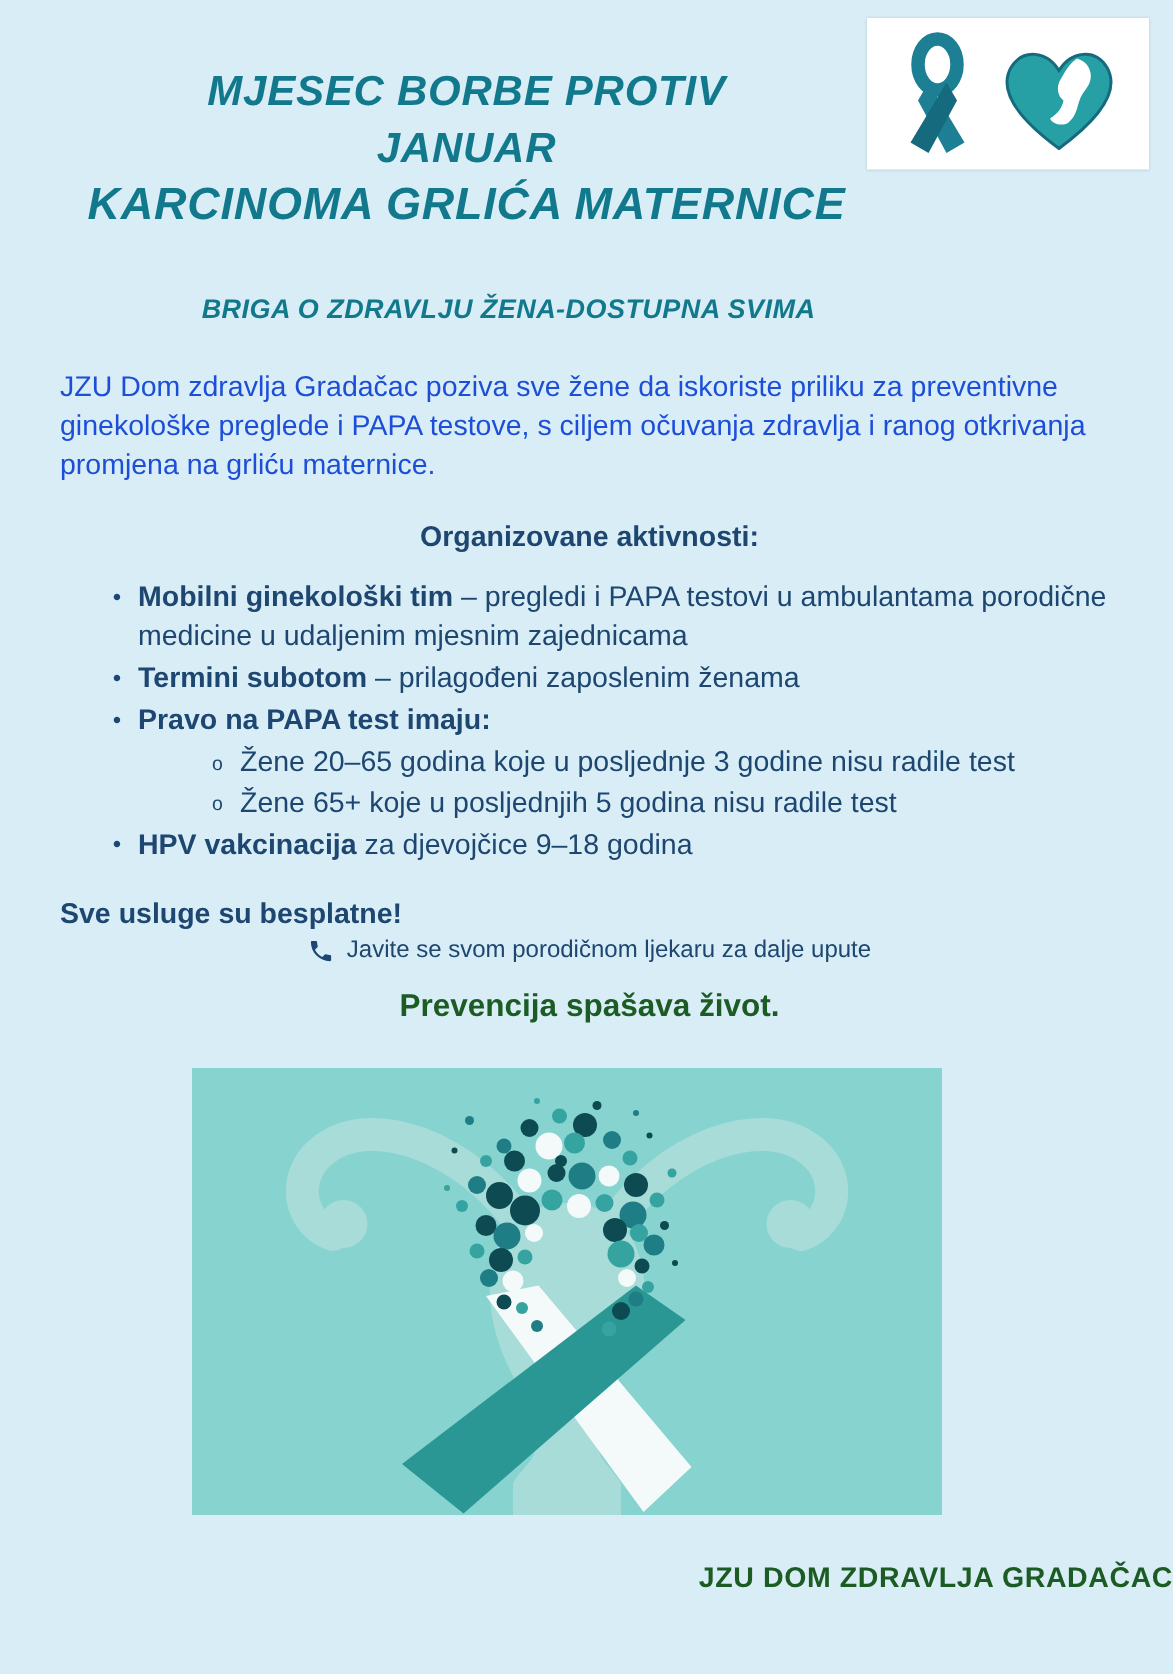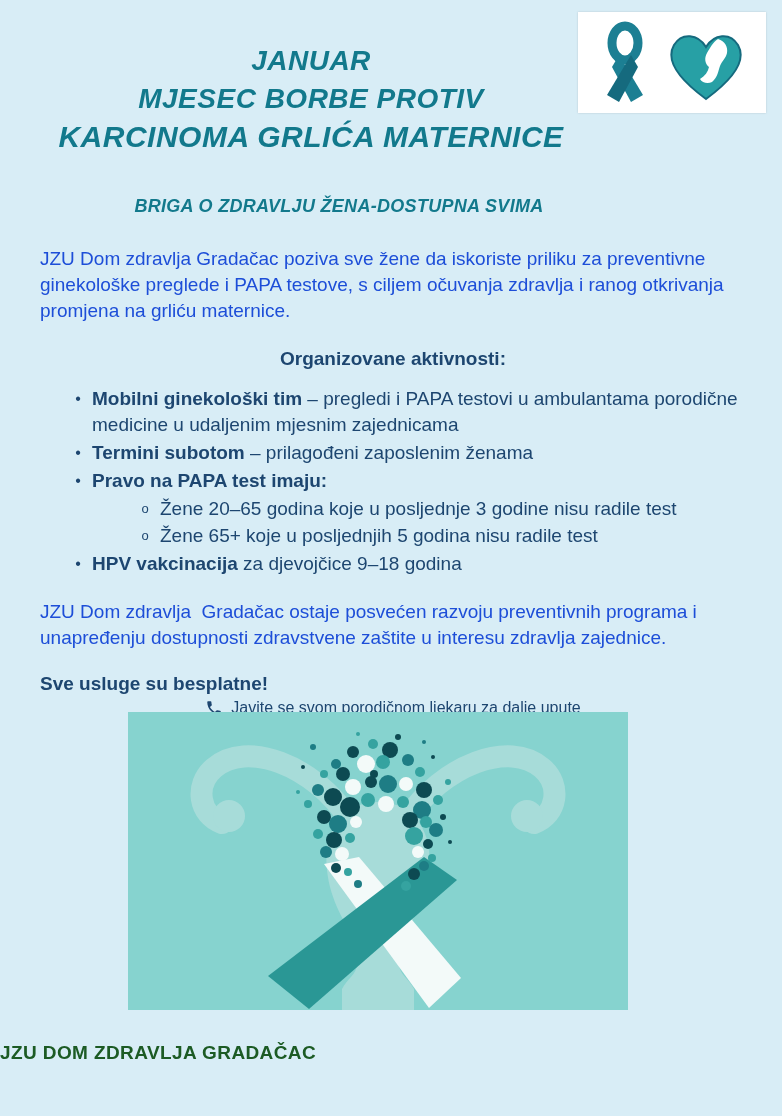--- a/index.html
+++ b/index.html
@@ -62,21 +62,21 @@
   }
 
   .panel {
     position:absolute; top:712px; left:128px;
     width:500px; height:298px; background:#86d3cf; overflow:hidden;
   }
   .panel svg { display:block; }
 
   .footer {
     position:absolute; top:1042px; left:0; width:782px;
-    text-align:left; color:#1c5b24; font-weight:bold; font-size:19px;
+    text-align:right; color:#1c5b24; font-weight:bold; font-size:19px;
     letter-spacing:.4px;
   }
 </style>
 </head>
 <body>
 
 <div class="page">
 
   <div class="logo-box">
     <svg width="62" height="84" viewBox="0 0 62 84">
@@ -84,22 +84,22 @@
       <path d="M25,34 L49,74 L37,81 L18,46 Z" fill="#1c7f93"></path>
       <path d="M37,34 L13,74 L25,81 L44,46 Z" fill="#156a7e"></path>
     </svg>
     <svg width="88" height="84" viewBox="0 0 88 84">
       <path d="M44,78 C14,56 4,38 12,24 C20,11 36,13 44,26 C52,13 68,11 76,24 C84,38 74,56 44,78 Z" fill="#27a0a5" stroke="#156a7e" stroke-width="2"></path>
       <path d="M56,18 C63,20 66,26 65,32 C64,37 60,40 58,45 C56,50 56,56 50,61 C46,63 40,62 38,58 C43,55 46,51 47,46 C43,43 42,37 45,32 C48,27 51,21 56,18 Z" fill="#ffffff"></path>
     </svg>
   </div>
 
   <div class="title-block">
+    <div class="title-line">MJESEC BORBE PROTIV</div>
     <div class="title-line">JANUAR</div>
-    <div class="title-line">MJESEC BORBE PROTIV</div>
     <div class="title-line big">KARCINOMA GRLIĆA MATERNICE</div>
   </div>
 
   <div class="subtitle">BRIGA O ZDRAVLJU ŽENA-DOSTUPNA SVIMA</div>
 
   <div class="body-col">
     <p class="para">JZU Dom zdravlja Gradačac poziva sve žene da iskoriste priliku za preventivne ginekološke preglede i PAPA testove, s ciljem očuvanja zdravlja i ranog otkrivanja promjena na grliću maternice.</p>
 
     <p class="activities">Organizovane aktivnosti:</p>
 
@@ -126,21 +126,20 @@
             </li>
           </ul>
         </span>
       </li>
       <li>
         <span class="b-marker">•</span>
         <span class="b-text"><strong>HPV vakcinacija</strong><span> za djevojčice 9–18 godina</span></span>
       </li>
     </ul>
 
-    <p class="para pre closing">JZU Dom zdravlja  Gradačac ostaje posvećen razvoju preventivnih programa i unapređenju dostupnosti zdravstvene zaštite u interesu zdravlja zajednice.</p>
 
     <p class="center-line free">Sve usluge su besplatne!</p>
 
     <div class="phone-line">
       <svg class="phone-ic" viewBox="0 0 24 24">
         <path fill="#1d4670" d="M6.62 10.79c1.44 2.83 3.76 5.14 6.59 6.59l2.2-2.2c.27-.27.67-.36 1.02-.24 1.12.37 2.33.57 3.57.57.55 0 1 .45 1 1V20c0 .55-.45 1-1 1-9.39 0-17-7.61-17-17 0-.55.45-1 1-1h3.5c.55 0 1 .45 1 1 0 1.25.2 2.45.57 3.57.11.35.03.74-.24 1.02l-2.21 2.2z"></path>
       </svg>
       <span>Javite se svom porodičnom ljekaru za dalje upute</span>
     </div>
 

